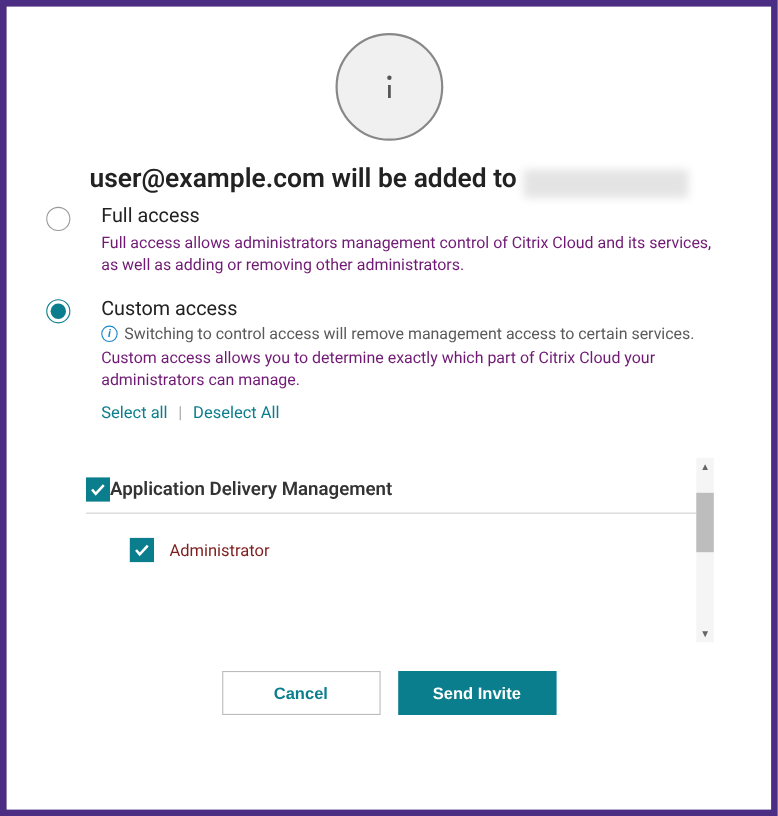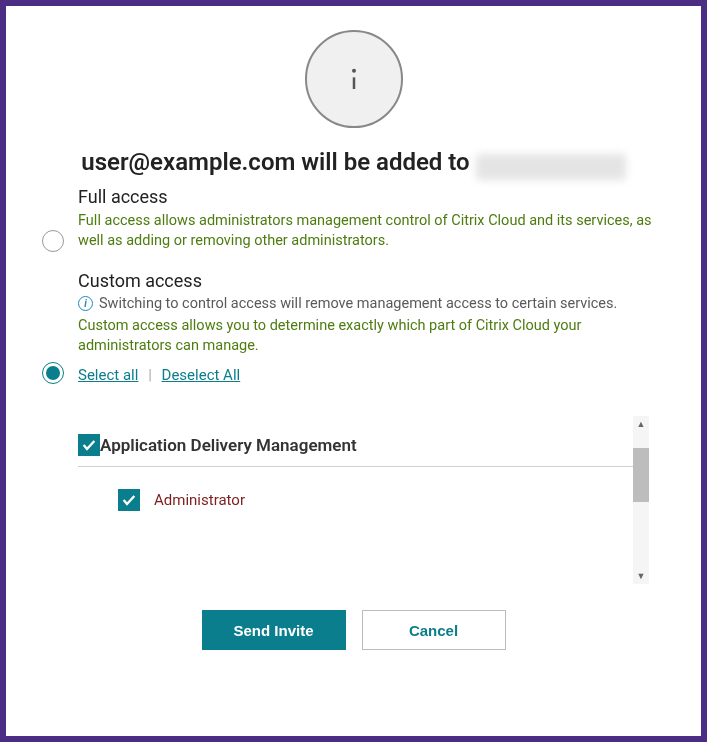--- a/index.html
+++ b/index.html
@@ -50,22 +50,22 @@
       vertical-align: middle;
     }
     .subtitle {
       text-align: center;
       color: #8a8f98;
       font-size: 15px;
       margin-bottom: 22px;
     }
     .option-row {
       display: flex;
-      align-items: flex-end;
-      gap: 14px;
+      align-items: flex-start;
+      gap: 28px;
       margin-bottom: 18px;
     }
     .radio {
       width: 22px;
       height: 22px;
       border-radius: 50%;
       border: 1px solid #999;
       flex-shrink: 0;
       margin-top: 2px;
       cursor: pointer;
@@ -84,21 +84,21 @@
       background: #0a7e8c;
     }
     .option-content { flex: 1; }
     .option-title {
       font-size: 18px;
       color: #222;
       margin-bottom: 4px;
     }
     .option-desc {
       font-size: 14.5px;
-      color: #4d7c0f;
+      color: #701a75;
       line-height: 1.4;
     }
     .info-line {
       display: flex;
       align-items: center;
       gap: 6px;
       font-size: 14.5px;
       color: #5a5a5a;
       margin-bottom: 4px;
     }
@@ -115,21 +115,20 @@
       font-weight: bold;
       font-style: italic;
       flex-shrink: 0;
     }
     .links {
       margin-top: 10px;
       font-size: 15px;
     }
     .links a {
       color: #0a7e8c;
-      text-decoration: underline;
       cursor: pointer;
     }
     .links .sep {
       color: #aaa;
       margin: 0 6px;
     }
     .scroll-area {
       margin-left: 36px;
       margin-top: 14px;
       height: 168px;
@@ -291,17 +290,17 @@
       </div>
     </div>
     <div class="scrollbar-track">
       <div class="arrow">▲</div>
       <div class="scrollbar-thumb"></div>
       <div class="arrow" style="position:absolute;bottom:0;">▼</div>
     </div>
   </div>
 
   <div class="buttons">
+    <button class="btn btn-cancel">Cancel</button>
     <button class="btn btn-primary">Send Invite</button>
-    <button class="btn btn-cancel">Cancel</button>
   </div>
 
 </div>
 
 </body></html>

